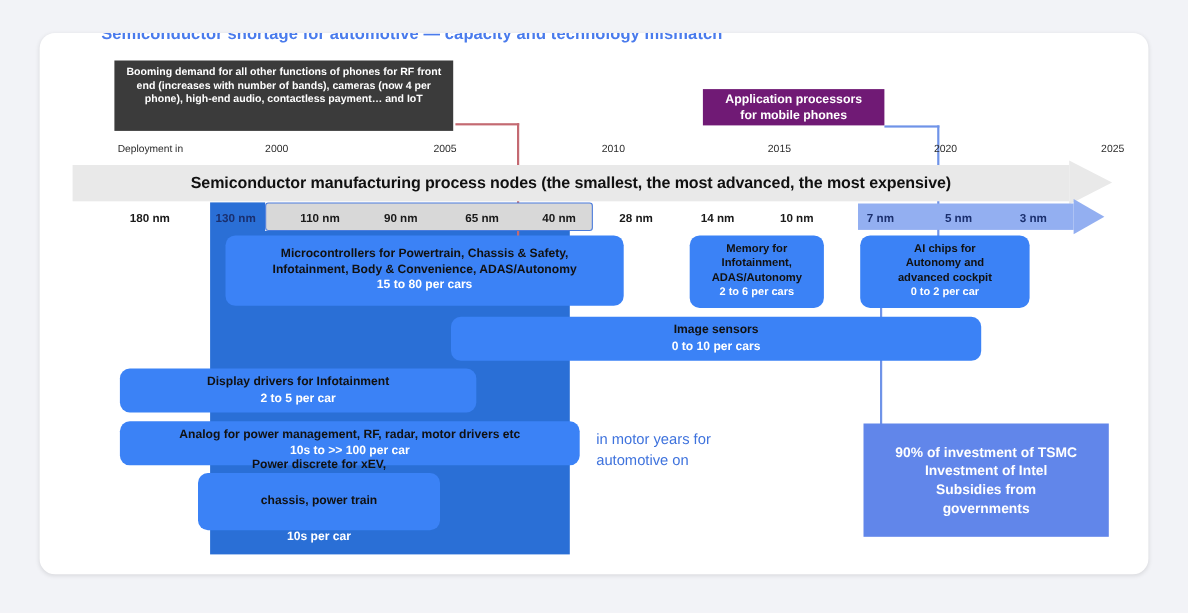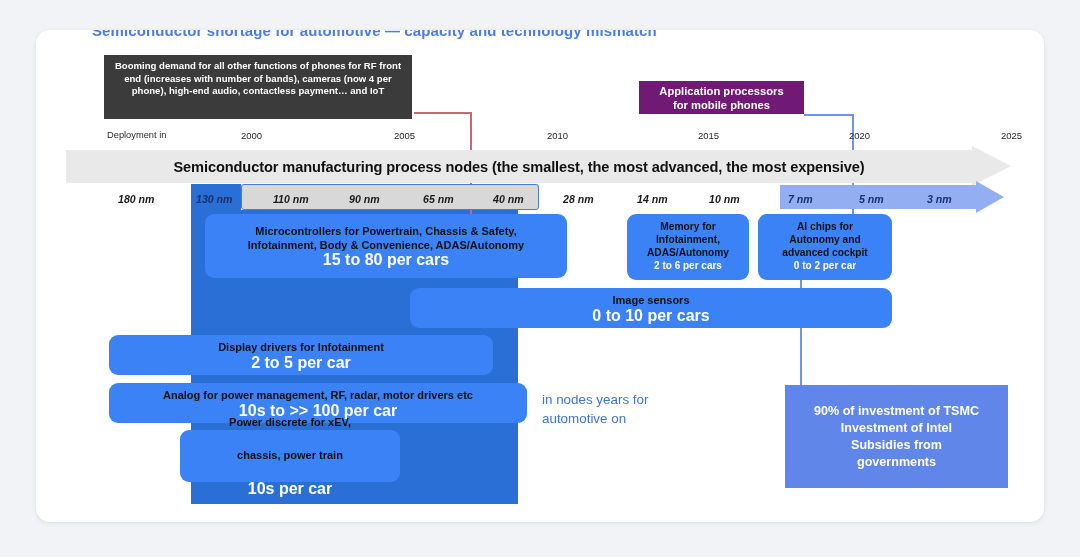--- a/index.html
+++ b/index.html
@@ -103,21 +103,20 @@
   }
 
   
   .nodes-row { position: absolute; left: 0; top: 156px; width: 100%; height: 28px; }
   .node-lab {
     position: absolute;
     font-size: 10.6px; font-weight: bold;
     color: #1a1a1a;
     white-space: nowrap;
     top: 7px;
-    font-style: italic;
   }
   .node-lab.onblue { color: #1a2f6e; }
 
   
   .node-box-130 {
     position: absolute; left: 155px; top: 154px;
     width: 50px; height: 26px;
     background: #2a6fd6;
   }
   .node-box-group {
@@ -156,21 +155,21 @@
     display: flex; flex-direction: column;
     align-items: center; justify-content: center;
     text-align: center;
     padding: 4px 6px;
   }
   .gbox .t {
     font-size: 11px; font-weight: bold; color: #111;
     line-height: 13.6px;
   }
   .gbox .s {
-    font-size: 16px; font-weight: bold; color: #ffffff;
+    font-size: 11px; font-weight: bold; color: #ffffff;
     line-height: 13.6px;
     margin-top: 1px;
   }
   .gbox.small .t { font-size: 10.2px; line-height: 12.6px; }
   .gbox.small .s { font-size: 10px; line-height: 12.6px; }
 
   
   .blue-note {
     position: absolute;
     left: 506px; top: 360px;
@@ -260,50 +259,50 @@
     <div class="s">15 to 80 per cars</div>
   </div>
 
   <div class="gbox small" style="left:591px; top:184px; width:122px; height:66px;">
     <div class="t">Memory for</div>
     <div class="t">Infotainment,</div>
     <div class="t">ADAS/Autonomy</div>
     <div class="s">2 to 6 per cars</div>
   </div>
 
-  <div class="gbox small" style="left:722px; top:184px; width:134px; height:66px;">
+  <div class="gbox small" style="left:746px; top:184px; width:154px; height:66px;">
     <div class="t">AI chips for</div>
     <div class="t">Autonomy and</div>
     <div class="t">advanced cockpit</div>
     <div class="s">0 to 2 per car</div>
   </div>
 
   <div class="gbox" style="left:374px; top:258px; width:482px; height:40px;">
     <div class="t">Image sensors</div>
     <div class="s">0 to 10 per cars</div>
   </div>
 
-  <div class="gbox" style="left:73px; top:305px; width:384px; height:40px;">
+  <div class="gbox" style="left:73px; top:305px; width:324px; height:40px;">
     <div class="t">Display drivers for Infotainment</div>
     <div class="s">2 to 5 per car</div>
   </div>
 
   <div class="gbox" style="left:73px; top:353px; width:418px; height:40px;">
     <div class="t">Analog for power management, RF, radar, motor drivers etc</div>
     <div class="s">10s to &gt;&gt; 100 per car</div>
   </div>
 
   <div class="gbox" style="left:144px; top:400px; width:220px; height:52px;gap:19px;">
     <div class="t">Power discrete for xEV,</div>
     <div class="t">chassis, power train</div>
     <div class="s">10s per car</div>
   </div>
 
   <div class="blue-note">
-    <div>in nodes years for</div>
+    <div>in motor years for</div>
     <div>automotive on</div>
   </div>
 
   <div class="blue-panel">
     <span>
       <span>90% of investment of TSMC</span><br>
       <span>Investment of Intel</span><br>
       <span>Subsidies from</span><br>
       <span>governments</span>
     </span>

